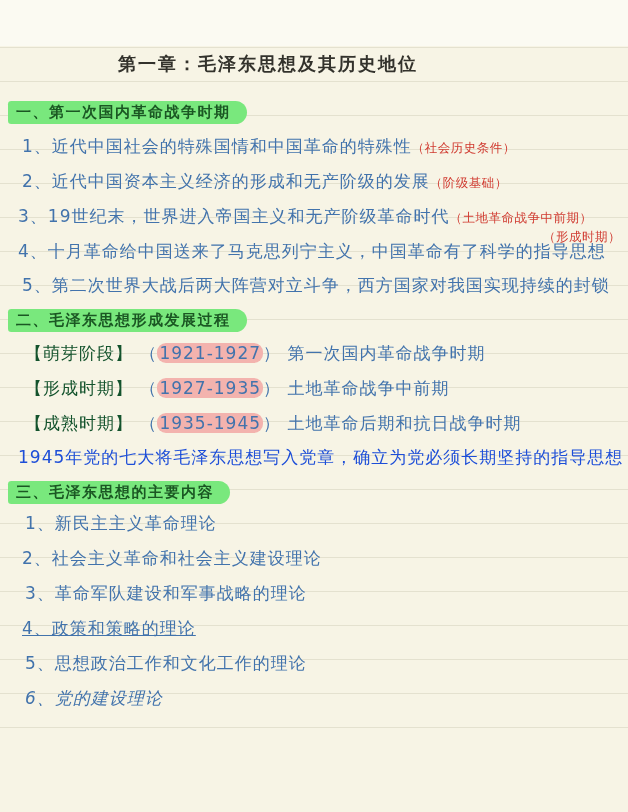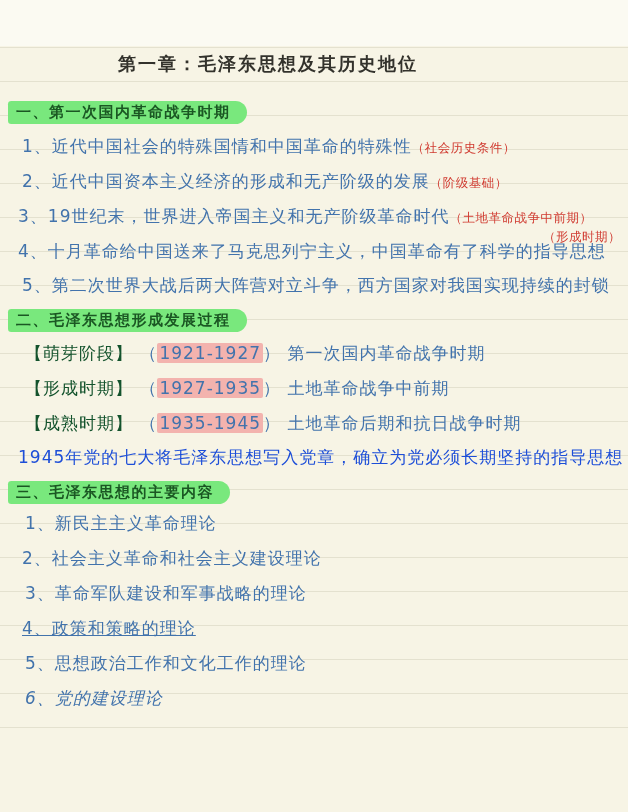--- a/index.html
+++ b/index.html
@@ -48,21 +48,21 @@
     font-size:15px;
     font-weight:bold;
     letter-spacing:1.5px;
     padding:2px 16px 3px 8px;
     border-radius:4px 14px 14px 4px;
     line-height:18px;
   }
   .stage-label { color:#14532d; }
   .date-pill {
     background:#f3b3ae;
-    border-radius:2px;
+    border-radius:9px;
     padding:0 2px;
     color:#4273ac;
   }
   .note-red {
     font-size:17px;
     color:#1d4ed8;
     letter-spacing:1px;
   }
 </style>
 </head>

